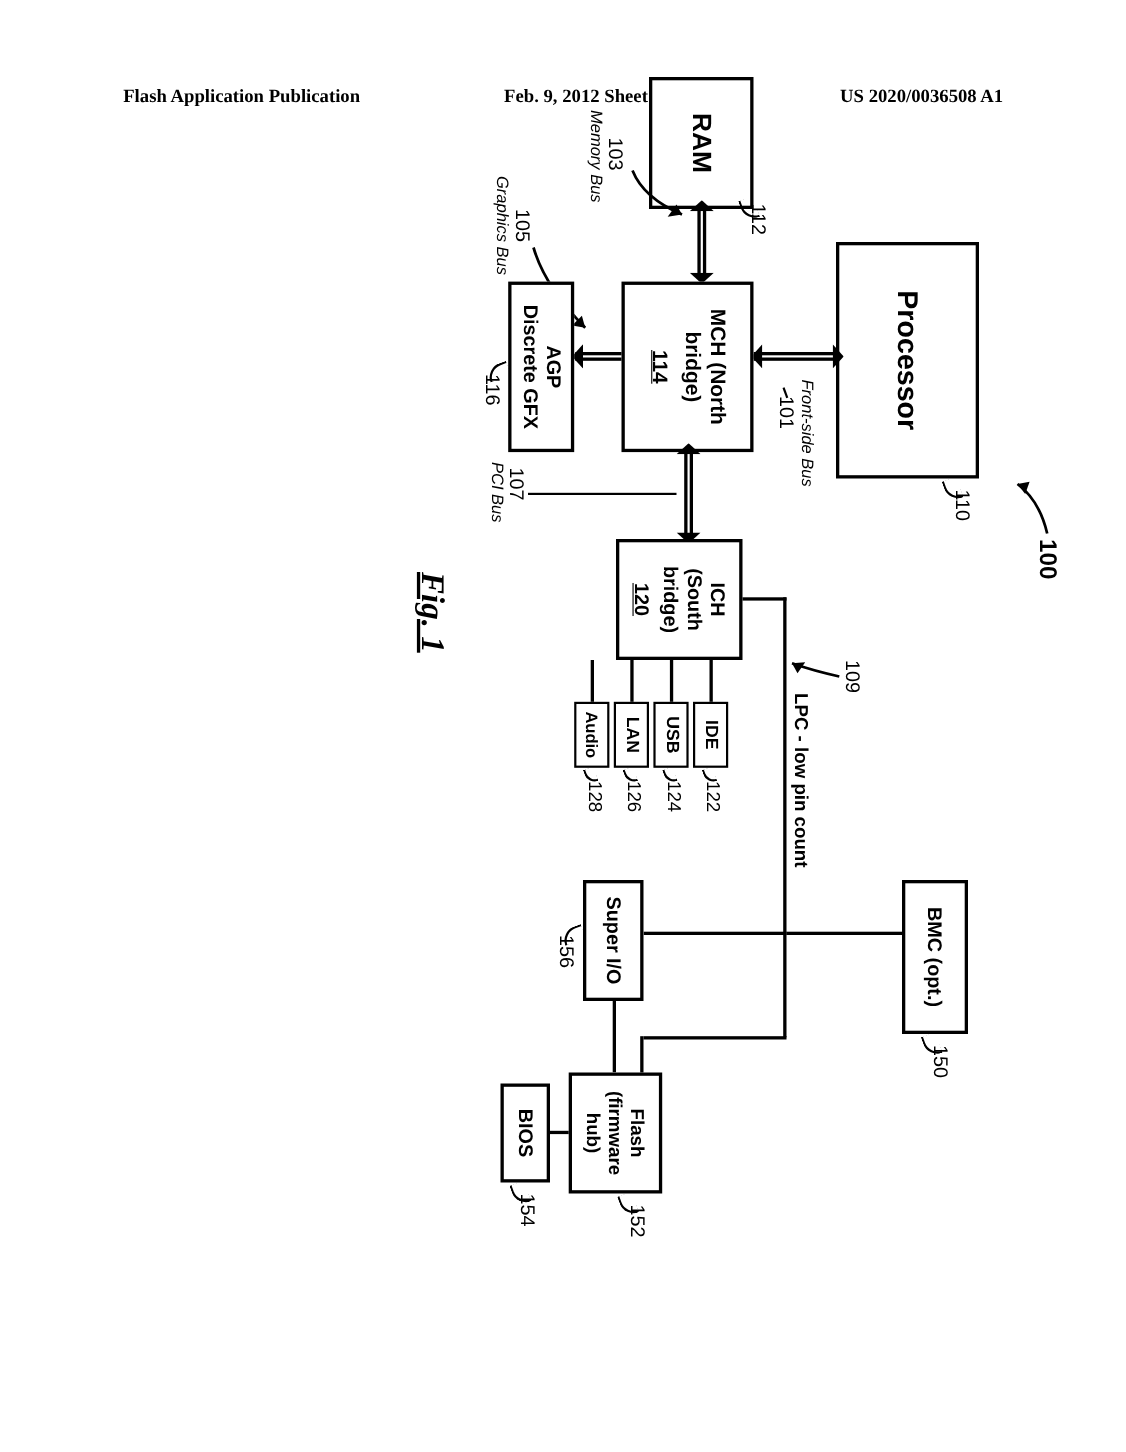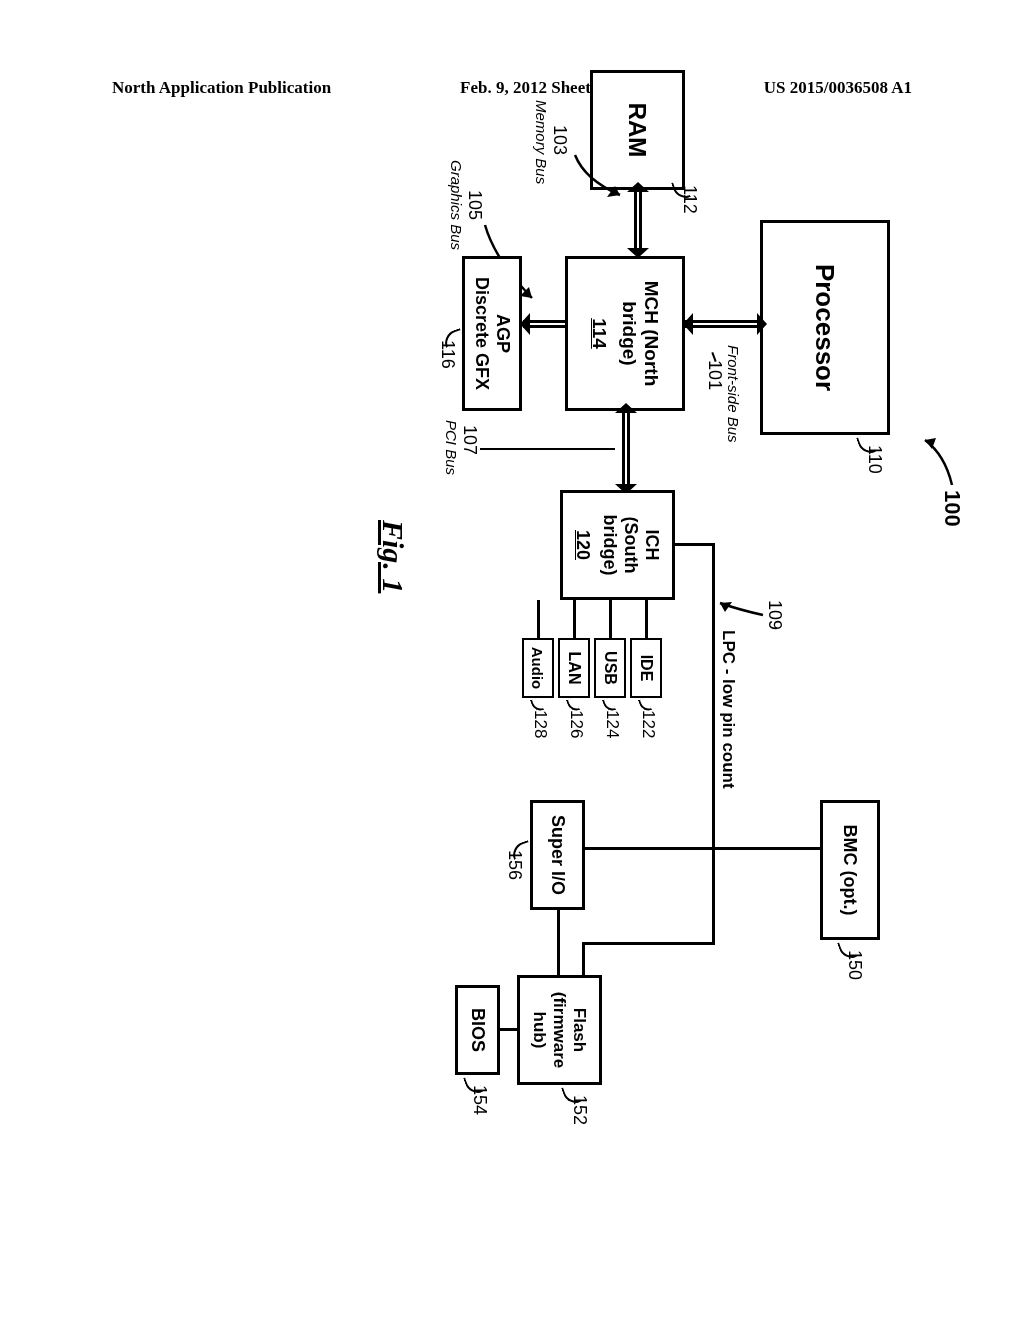--- a/index.html
+++ b/index.html
@@ -81,23 +81,23 @@
     border-left: none;
     border-top: none;
     border-radius: 0 0 14px 0;
     transform: rotate(-20deg);
   }
 </style>
 </head>
 <body>
 
 <div class="header">
-  <span>North Application Publication</span>
+  <span>Flash Application Publication</span>
   <span>Feb. 9, 2012  Sheet 1 of 7</span>
-  <span>US 2015/0036508 A1</span>
+  <span>US 2020/0036508 A1</span>
 </div>
 
 <div class="diagram-area">
 
   <div class="box" style="left:-70px; top:120px; width:215px; height:130px; font-size:26px;">
     <span>Processor</span>
   </div>
   <div class="label" style="left:155px; top:125px;"><span>110</span></div>
   <div class="curve-ref" style="left:145px; top:137px;"></div>
 

